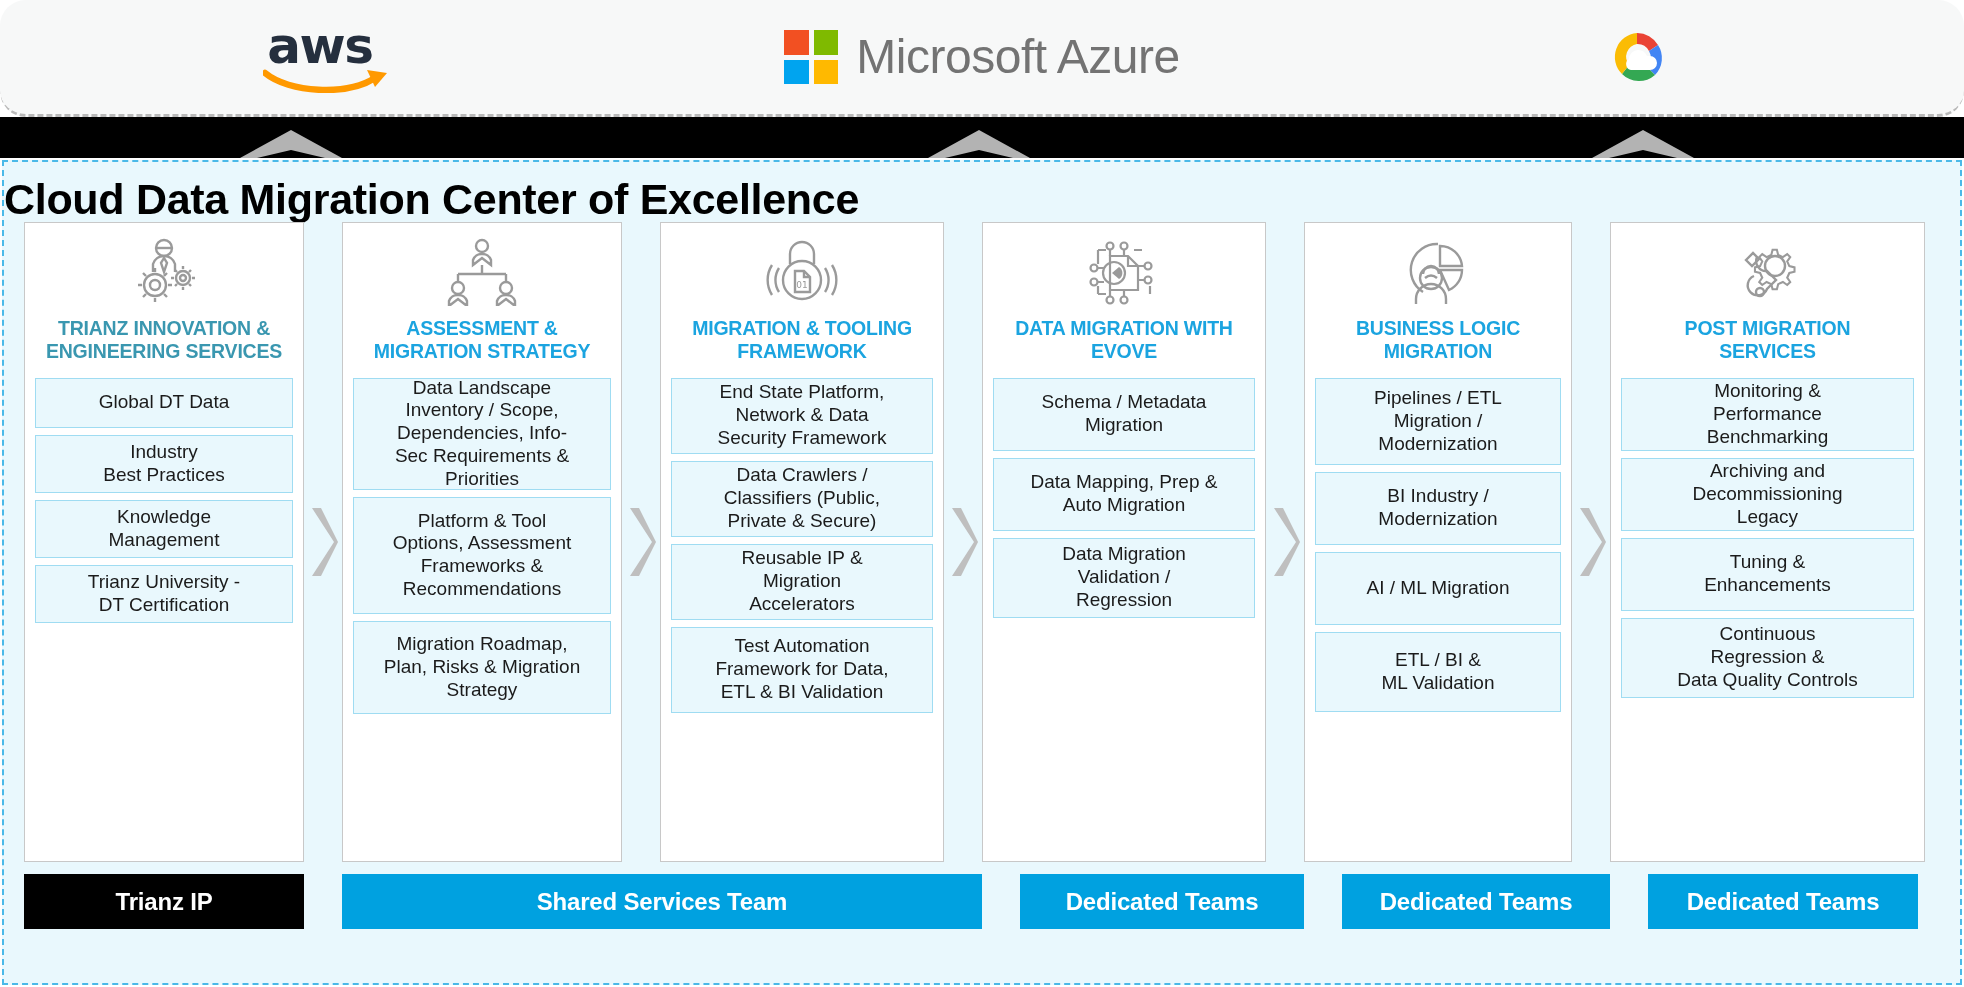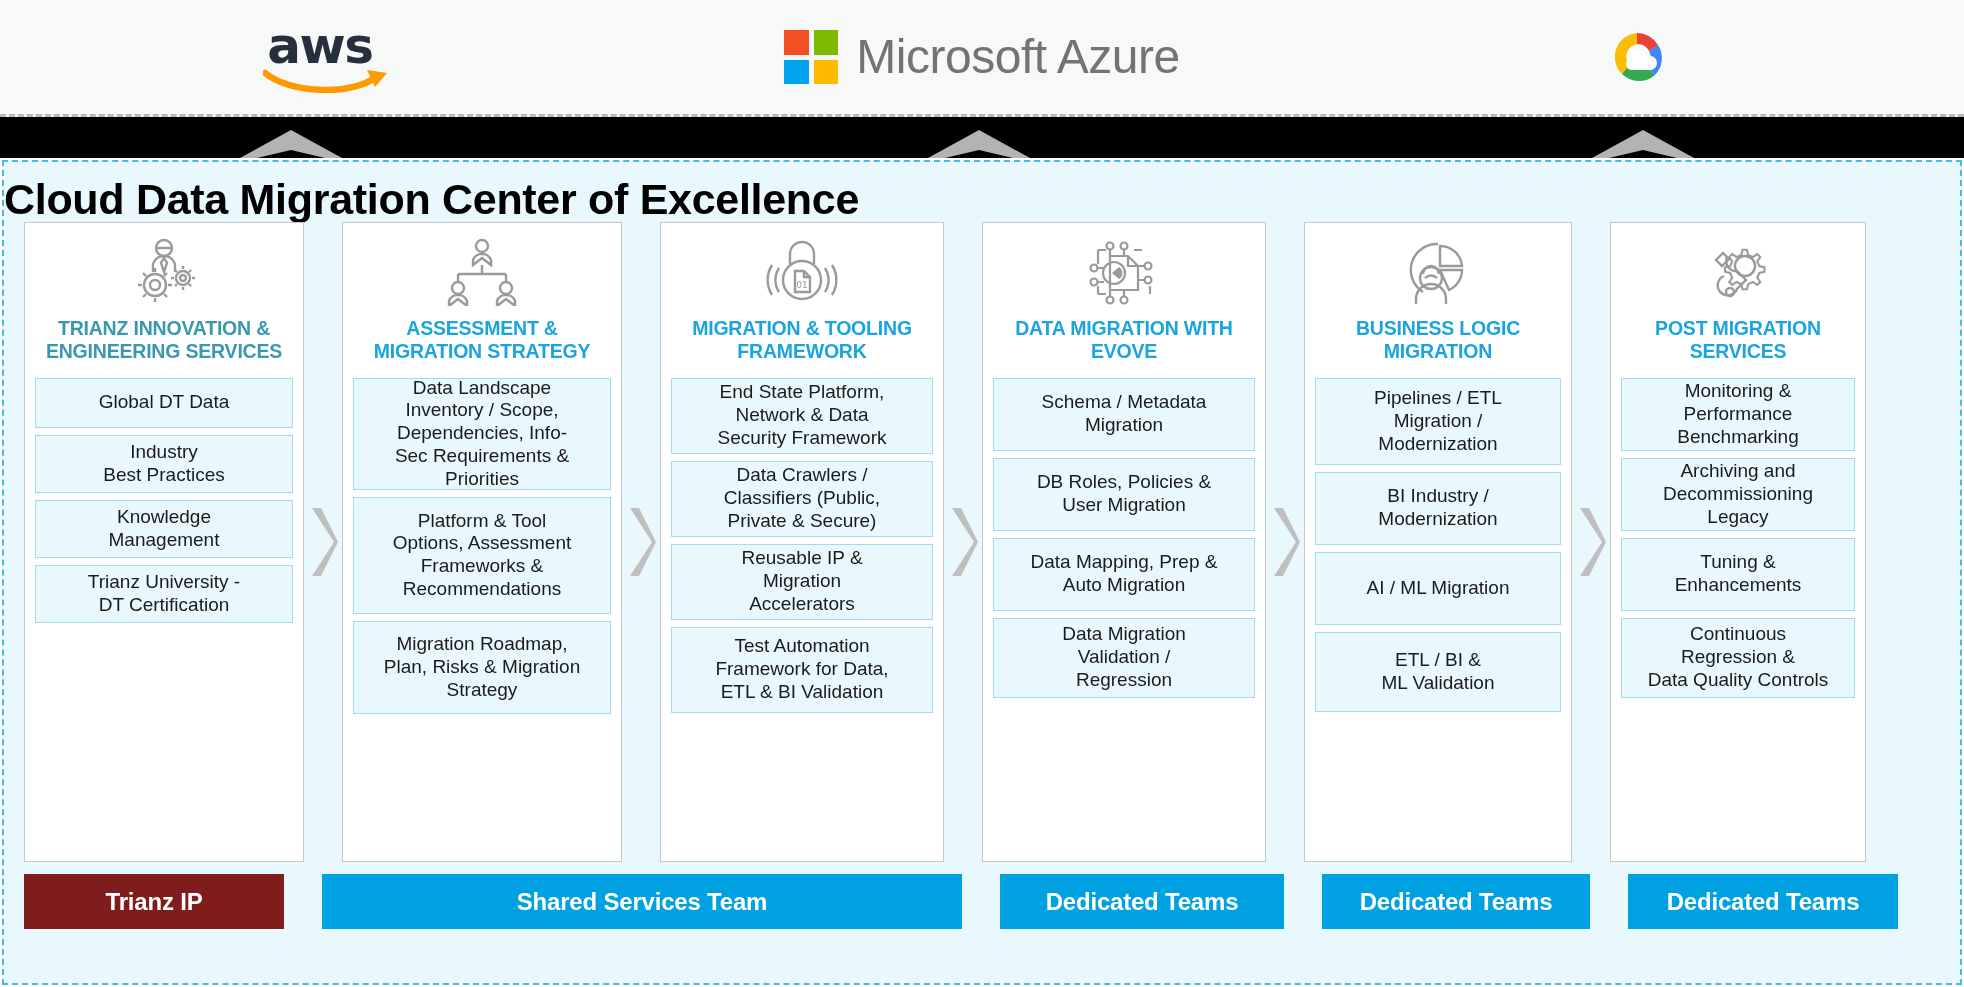--- a/index.html
+++ b/index.html
@@ -9,21 +9,21 @@
     font-family: "Liberation Sans", sans-serif;
     overflow: hidden;
   }
 
   
   .logo-bar {
     position: absolute; left: 0; top: 0;
     width: 1964px; height: 117px;
     background: #f7f8f8;
     border-bottom: 3px dashed #b9b9b9;
-    display: flex; align-items: center;
+    display: flex; align-items: center; border-radius: 26px;
   }
   .logo-cell { flex: 1; display: flex; align-items: center; justify-content: center; height: 100%; }
 
   
   .aws-logo { position: relative; width: 128px; height: 72px; }
   .aws-word {
     font-family: "DejaVu Sans", sans-serif;
     font-size: 50px; font-weight: 700; color: #252f3e;
     letter-spacing: -1.5px; line-height: 1;
     position: absolute; left: 4px; top: 0;
@@ -294,22 +294,20 @@
           <circle cx="8" cy="30" r="3.5"></circle>
             <circle cx="8" cy="44" r="3.5"></circle>
           <path d="M12 12 h8 M12 12 v14 M56 12 h-8 M64 56 v-8 M12 56 v-8 M12 56 h8"></path>
         </svg>
       </div>
       <div class="col-title" style="color:#1ba4e0; white-space:pre-line">DATA MIGRATION WITH
 EVOVE</div>
       <div class="items">
         <div class="item" style="height:73px; white-space:pre-line">Schema / Metadata
 Migration</div>
-        <div class="item" style="height:73px; white-space:pre-line">DB Roles, Policies &amp;
-User Migration</div>
         <div class="item" style="height:73px; white-space:pre-line">Data Mapping, Prep &amp;
 Auto Migration</div>
         <div class="item" style="height:80px; white-space:pre-line">Data Migration
 Validation /
 Regression</div>
       </div>
     </div>
 
     <div class="sep" style="width:38px">
       <svg width="30" height="72" viewBox="0 0 30 72">
@@ -341,21 +339,21 @@
 ML Validation</div>
       </div>
     </div>
 
     <div class="sep" style="width:38px">
       <svg width="30" height="72" viewBox="0 0 30 72">
         <path d="M4 2 L26 36 L4 70 L13 70 L30 36 L13 2 Z" fill="#bfbfbf"></path>
       </svg>
     </div>
 
-    <div class="col" style="width:256px">
+    <div class="col" style="width:315px">
       <div class="col-icon">
         <svg width="76" height="68" viewBox="0 0 76 68" fill="none" stroke="#9a9a9a" stroke-width="2.4">
           <path d="M45 10 l5 0 l1.5 6 l5.5 2.5 l5 -3.5 l3.5 3.5 l-3.5 5 l2.5 5.5 l6 1.5 l0 5 l-6 1.5 l-2.5 5.5 l3.5 5 l-3.5 3.5 l-5 -3.5 l-5.5 2.5 l-1.5 6 l-5 0 l-1.5 -6 l-5.5 -2.5 l-5 3.5 l-3.5 -3.5 l3.5 -5 l-2.5 -5.5 l-6 -1.5 l0 -5 l6 -1.5 l2.5 -5.5 l-3.5 -5 l3.5 -3.5 l5 3.5 l5.5 -2.5 z" transform="translate(-3,-2) scale(0.86) translate(8,6)"></path>
           <circle cx="45" cy="28" r="10"></circle>
           <path d="M27 19 a10 10 0 0 0 10 14 l9 9 l-9 9 a10 10 0 1 1 -13 -13"></path>
           <path d="M16 22 l7 -7 l6 6 l-7 7 z"></path>
           <circle cx="30" cy="54" r="4"></circle>
         </svg>
       </div>
       <div class="col-title" style="color:#1ba4e0; white-space:pre-line">POST MIGRATION
@@ -373,21 +371,21 @@
 Regression &amp;
 Data Quality Controls</div>
       </div>
     </div>
 
     <div style="width:20px"></div>
   </div>
 
   <div class="footers">
     <div style="width:20px"></div>
-    <div class="footer-bar" style="width:260px; background:#7f1d1d">Trianz IP</div>
+    <div class="footer-bar" style="width:280px; background:#000000">Trianz IP</div>
     <div style="width:38px"></div>
     <div class="footer-bar" style="width:640px; background:#00a1e0">Shared Services Team</div>
     <div style="width:38px"></div>
     <div class="footer-bar" style="width:284px; background:#00a1e0">Dedicated Teams</div>
     <div style="width:38px"></div>
     <div class="footer-bar" style="width:268px; background:#00a1e0">Dedicated Teams</div>
     <div style="width:38px"></div>
     <div class="footer-bar" style="width:270px; background:#00a1e0">Dedicated Teams</div>
     <div style="width:20px"></div>
   </div>

